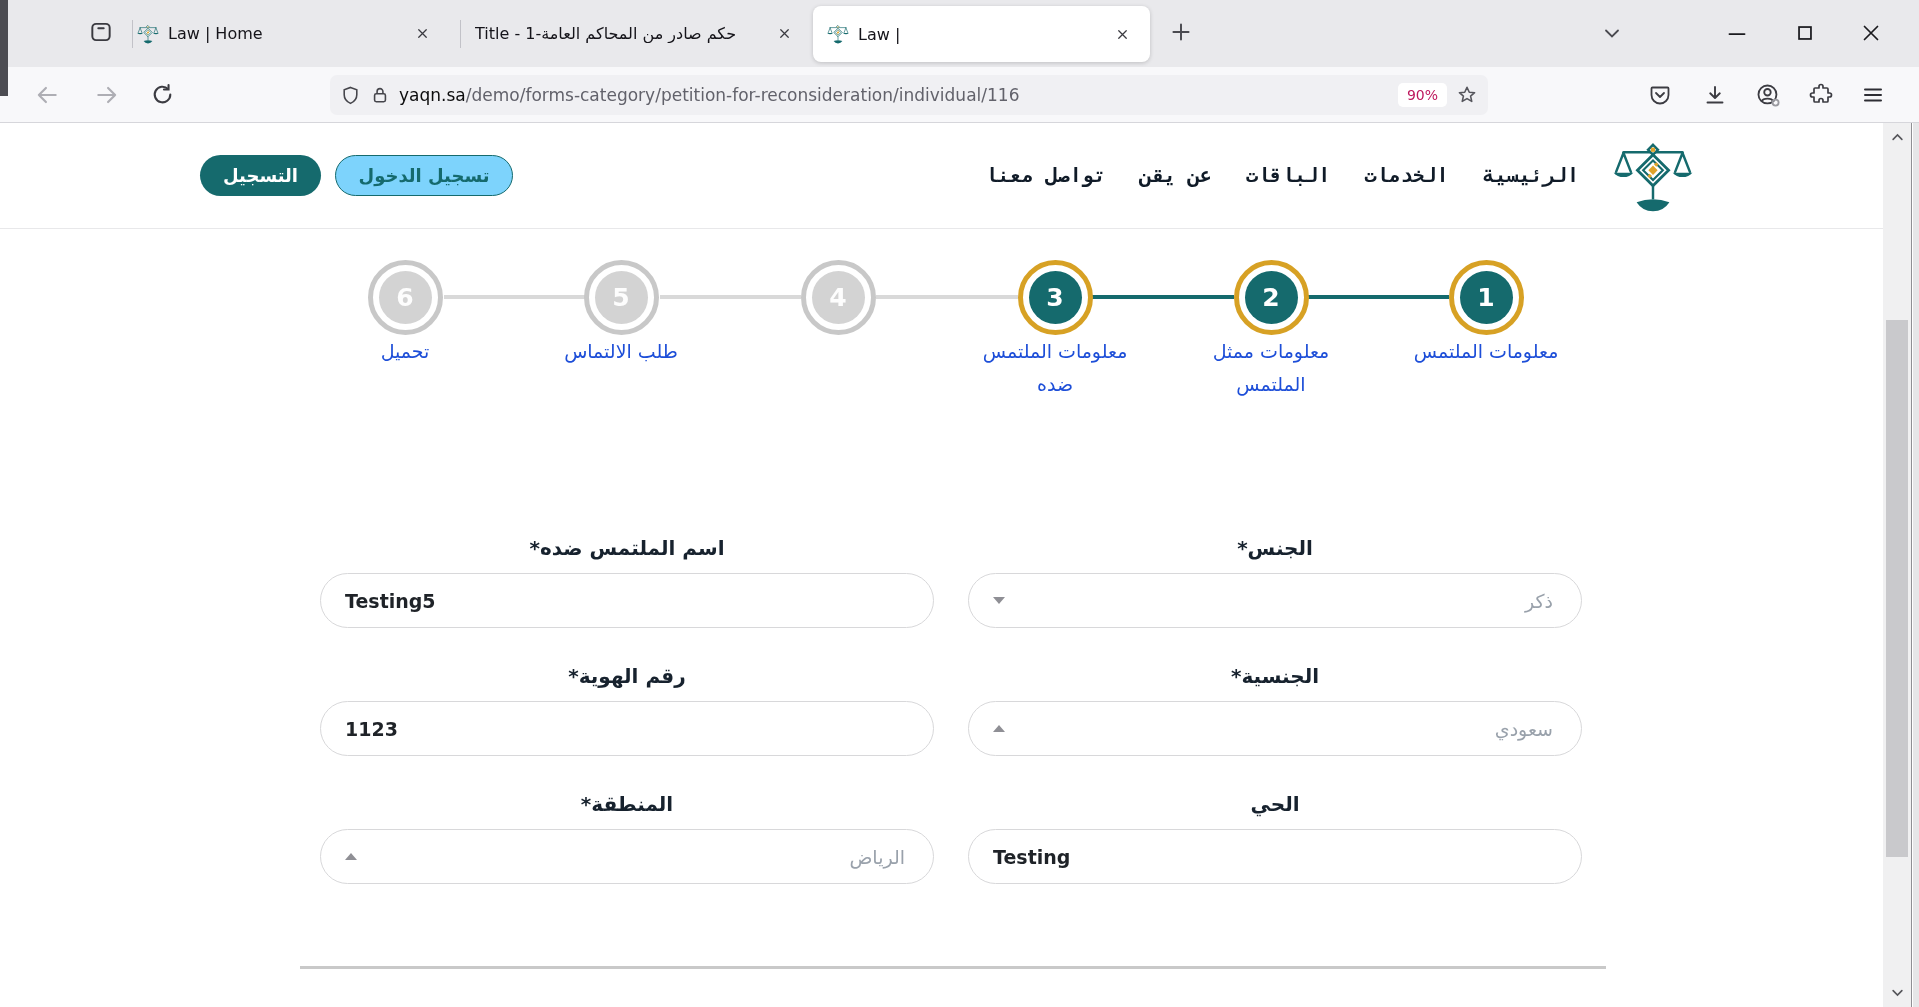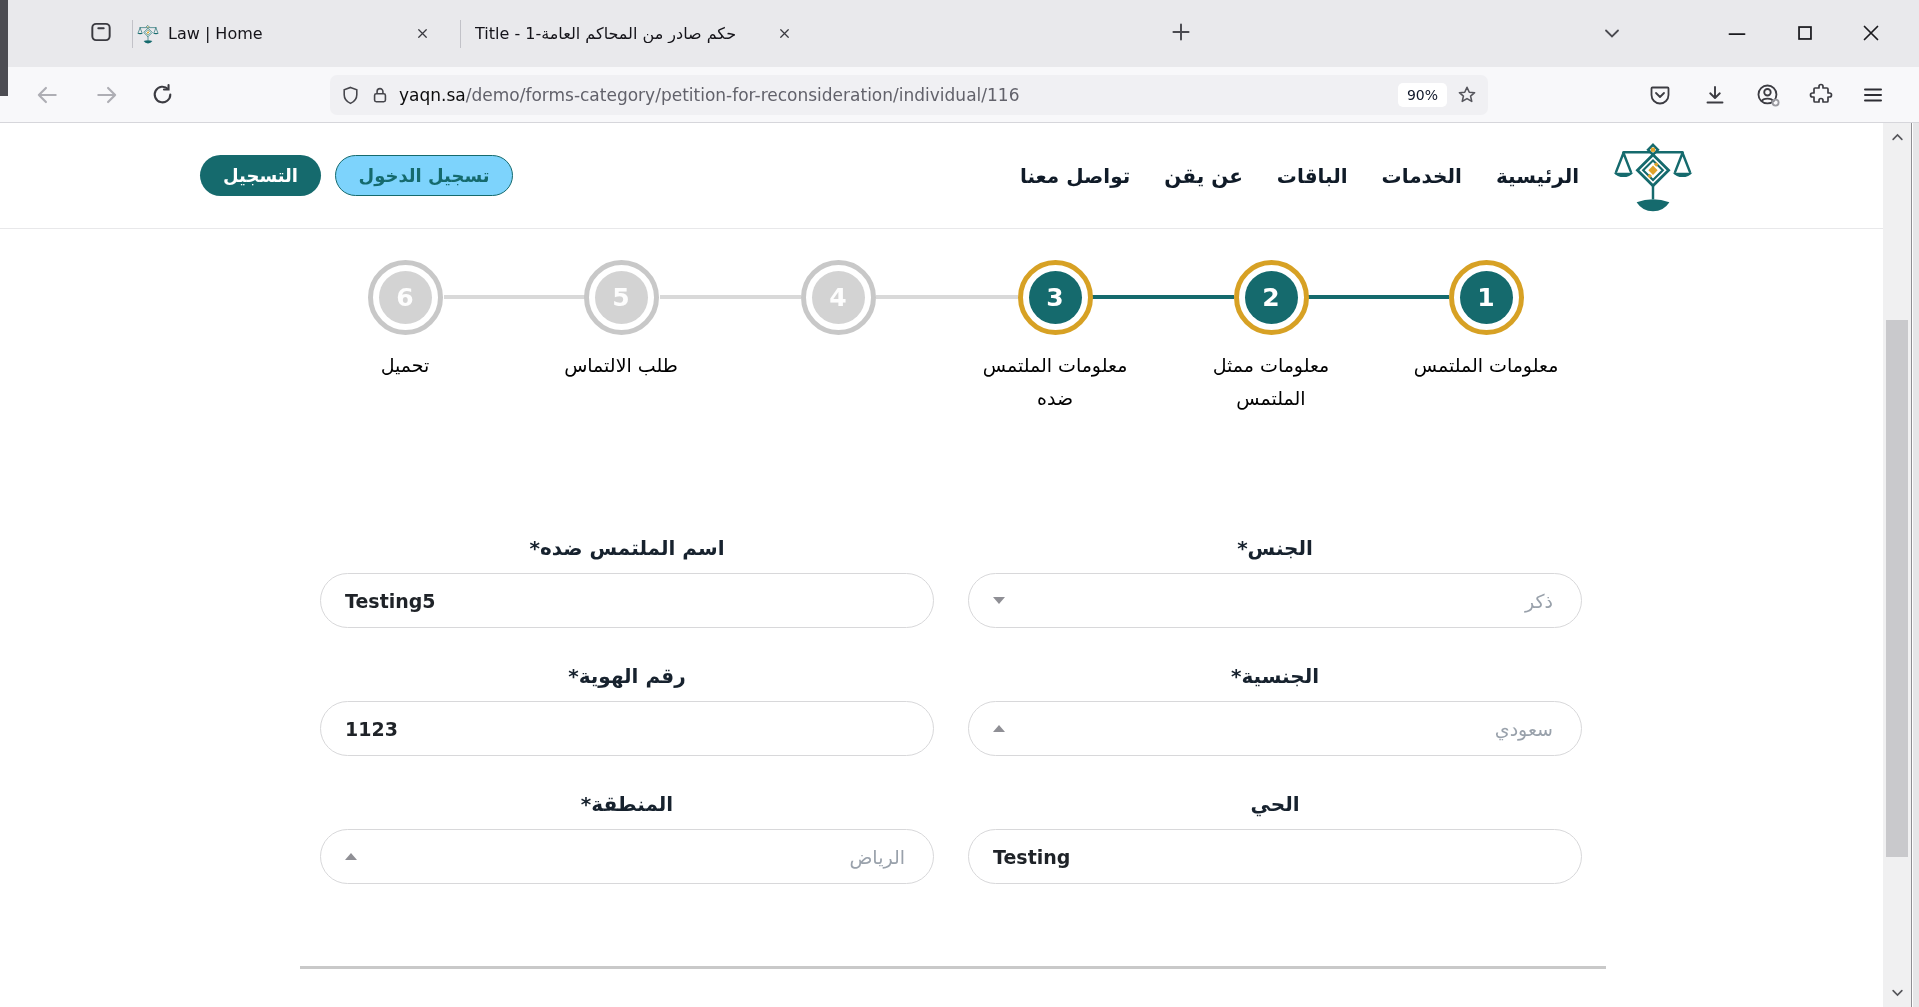--- a/index.html
+++ b/index.html
@@ -22,49 +22,49 @@
   svg.ic { display:block; }
 
   #toolbar { position:absolute; top:67px; left:0; width:1919px; height:56px; background:#f8f8fa;
              border-bottom:1px solid #d6d6db; }
   .nav-arrow { color:#aeaeb4; }
   #urlbar { position:absolute; left:330px; top:8px; width:1158px; height:40px; background:#f0f0f3;
             border-radius:7px; display:flex; align-items:center; padding:0 10px; gap:9px; }
   #url-text { font-size:17px; color:#62626b; white-space:nowrap; overflow:hidden; direction:ltr; }
   #url-text b { color:#0c0c0d; font-weight:normal; }
   #zoom-chip { margin-left:auto; background:#fff; border-radius:5px; padding:4px 9px; font-size:14px;
-               color:#0f172a; }
+               color:#be185d; }
 
   
   #site-header { position:absolute; top:123px; left:0; width:1883px; height:106px; background:#fff;
                  border-bottom:1px solid #e8e8ea; direction:rtl; display:flex; align-items:center;
                  padding:0 180px 0 200px; }
   #site-logo { width:100px; height:82px; flex:0 0 auto; margin-left:24px; }
   #main-nav { display:flex; align-items:center; gap:34px; }
-  .nav-item { font-size:20px; font-weight:700; color:#101b28; white-space:nowrap; cursor:pointer; }
+  .nav-item { font-size:20px; font-weight:700; color:#101b28; white-space:nowrap; cursor:pointer;font-family:Liberation Mono, monospace; }
   #header-actions { margin-right:auto; display:flex; align-items:flex-end; gap:14px; direction:ltr; }
   .btn-pill { height:41px; border-radius:22px; display:flex; align-items:center; justify-content:center;
               font-size:18px; font-weight:700; cursor:pointer; font-family:inherit; }
   #register-btn { width:121px; background:#156a6d; color:#fff; border:none; }
   #login-btn { width:178px; background:#7dd3fc; color:#156a6d; border:1.5px solid #156a6d; }
 
   
   .connector { position:absolute; top:295px; height:4px; z-index:1; }
   .connector.teal { background:#156a6d; }
   .connector.gray { background:#d9d9d9; }
   .step { position:absolute; top:260px; width:216px; text-align:center; z-index:2; }
   .step-circle { width:75px; height:75px; border-radius:50%; margin:0 auto; background:#fff;
                  display:flex; align-items:center; justify-content:center; }
   .step.on  .step-circle { border:5px solid #d7a124; }
   .step.off .step-circle { border:5px solid #c8c8c8; }
   .step-num { width:53px; height:53px; border-radius:50%; display:flex; align-items:center;
               justify-content:center; font-size:25px; font-weight:700; color:#fff; }
   .step.on  .step-num { background:#156a6d; }
   .step.off .step-num { background:#d3d3d3; color:#fdfdfd; }
-  .step-label { margin-top:14px; font-size:19px; color:#000000; line-height:1.75; direction:rtl; }
+  .step-label { font-size:19px; color:#1d4ed8; line-height:1.75; direction:rtl; }
 
   
   #form-grid { position:absolute; top:536px; left:320px; width:1262px; direction:rtl;
                display:grid; grid-template-columns:614px 614px; column-gap:34px; row-gap:36px; }
   .fld-label { font-size:20px; font-weight:700; color:#17222e; margin-bottom:13px; direction:rtl;text-align:center; }
   .fld-box { height:55px; border:1px solid #d8d8da; border-radius:28px; background:#fff;
              display:flex; align-items:center; padding:0 28px 0 24px; direction:rtl;justify-content:flex-end; }
   .fld-value { font-size:19px; }
   .fld-box.is-select .fld-value { color:#99a1ab; }
   .fld-box.is-text  .fld-value { color:#1f2328; font-weight:700; }
@@ -131,20 +131,31 @@
 
   <div class="tab" style="left:461px;width:351px">
     <span class="title" dir="rtl" style="max-width:280px">حكم صادر من المحاكم العامة-1 - Title</span>
     <span class="tab-close">
       <svg class="ic" width="15" height="15" viewBox="0 0 24 24" stroke="currentColor" stroke-width="2" stroke-linecap="round">
           <path d="M6 6 L18 18 M18 6 L6 18"></path>
         </svg>
     </span>
   </div>
 
+  <div class="tab active-tab" style="left:813px;width:337px">
+    <svg class="ic" width="22" height="22" viewBox="0 0 100 100">
+        <use href="#scales"></use>
+      </svg>
+    <span class="title">Law |</span>
+    <span class="tab-close">
+      <svg class="ic" width="15" height="15" viewBox="0 0 24 24" stroke="currentColor" stroke-width="2" stroke-linecap="round">
+          <path d="M6 6 L18 18 M18 6 L6 18"></path>
+        </svg>
+    </span>
+  </div>
 
   <div class="icon-btn abs" style="left:1168px;top:19px">
     <svg class="ic" width="26" height="26" viewBox="0 0 24 24" stroke="#4a4a50" stroke-width="1.8" stroke-linecap="round">
         <path d="M12 5v14 M5 12h14"></path>
       </svg>
   </div>
 
   <div class="icon-btn abs" style="left:1600px;top:21px">
     <svg class="ic" width="24" height="24" viewBox="0 0 24 24" fill="none" stroke="#4a4a50" stroke-width="1.8" stroke-linecap="round">
         <path d="M6 9.5l6 6 6-6"></path>

